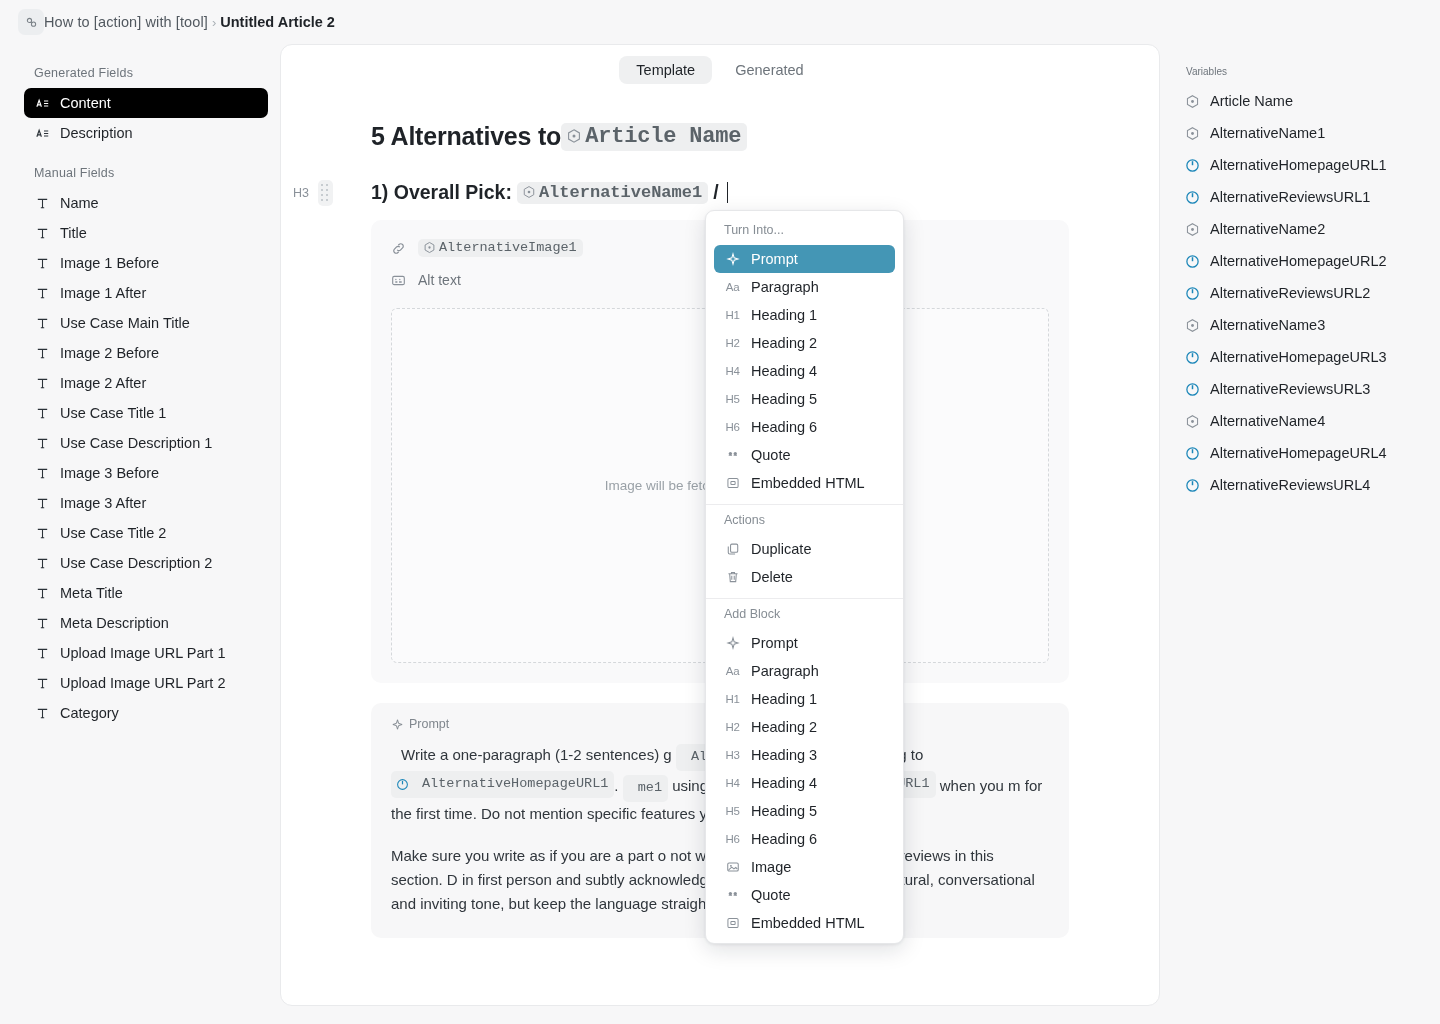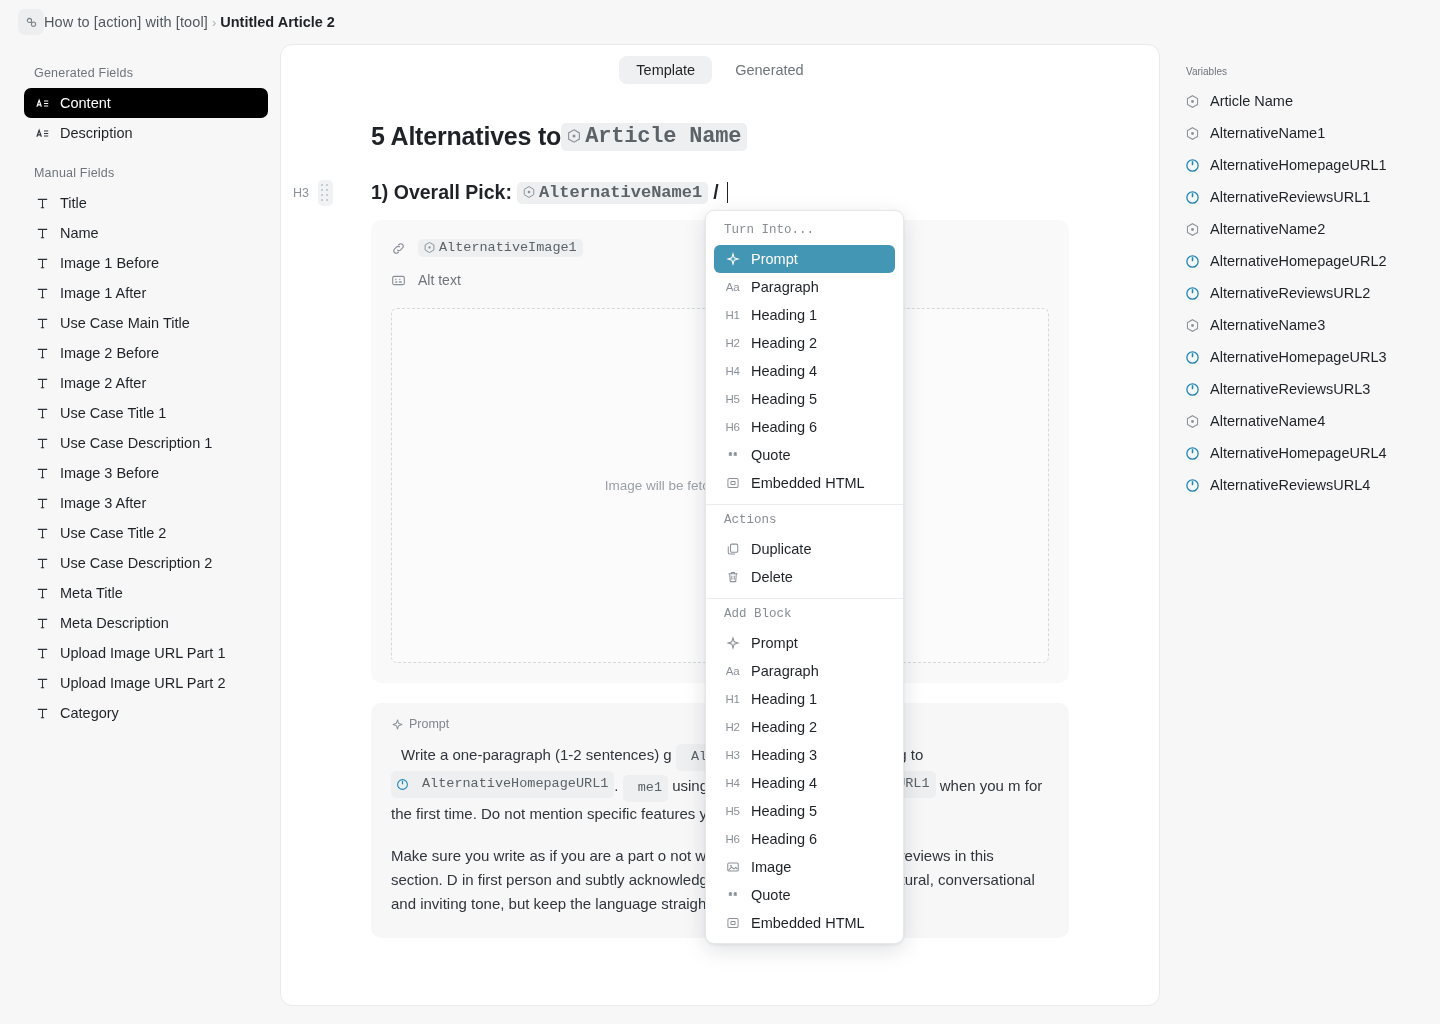--- a/index.html
+++ b/index.html
@@ -150,21 +150,21 @@
   .var-item .ic { width: 16px; flex: 0 0 16px; display: flex; align-items: center; justify-content: center; }
 
   
   .ctx-menu {
     position: absolute; left: 705px; top: 210px; width: 199px;
     background: #ffffff; border: 1px solid #e6e7e9; border-radius: 9px;
     box-shadow: 0 6px 22px rgba(17,24,39,.13), 0 1px 3px rgba(17,24,39,.07);
     padding: 8px 0 6px 0; z-index: 40;
   }
   .ctx-section {
-    font-size: 12.5px; color: #868d94; padding: 4px 18px 8px 18px; font-family: Liberation Mono, monospace;
+    font-size: 12.5px; color: #868d94; padding: 4px 18px 8px 18px;
   }
   .ctx-item {
     display: flex; align-items: center; gap: 10px;
     margin: 0 8px; padding: 0 10px; height: 28px; border-radius: 6px;
     font-size: 14.5px; color: #1f2328; cursor: pointer;
   }
   .ctx-item.sel { background: #4496b5; color: #ffffff; }
   .ctx-item .ic {
     width: 17px; flex: 0 0 17px; display: flex; align-items: center; justify-content: center;
     color: #8a9199; font-size: 11px; font-weight: 700; letter-spacing: -.3px;
@@ -216,29 +216,29 @@
       </div>
     <div class="side-gap"></div>
     <div class="side-group-label">Manual Fields</div>
     <div id="manual-list">
         <div class="side-item">
           <span class="ic">
             <svg width="15" height="15" viewBox="0 0 16 16" fill="none" stroke="#2b3238" stroke-width="1.15">
               <path d="M3 3.6h10M8 3.6v9M6.2 12.6h3.6"></path>
             </svg>
           </span>
+          <span>Name</span>
+        </div>
+        <div class="side-item">
+          <span class="ic">
+            <svg width="15" height="15" viewBox="0 0 16 16" fill="none" stroke="#2b3238" stroke-width="1.15">
+              <path d="M3 3.6h10M8 3.6v9M6.2 12.6h3.6"></path>
+            </svg>
+          </span>
           <span>Title</span>
-        </div>
-        <div class="side-item">
-          <span class="ic">
-            <svg width="15" height="15" viewBox="0 0 16 16" fill="none" stroke="#2b3238" stroke-width="1.15">
-              <path d="M3 3.6h10M8 3.6v9M6.2 12.6h3.6"></path>
-            </svg>
-          </span>
-          <span>Name</span>
         </div>
         <div class="side-item">
           <span class="ic">
             <svg width="15" height="15" viewBox="0 0 16 16" fill="none" stroke="#2b3238" stroke-width="1.15">
               <path d="M3 3.6h10M8 3.6v9M6.2 12.6h3.6"></path>
             </svg>
           </span>
           <span>Image 1 Before</span>
         </div>
         <div class="side-item">

